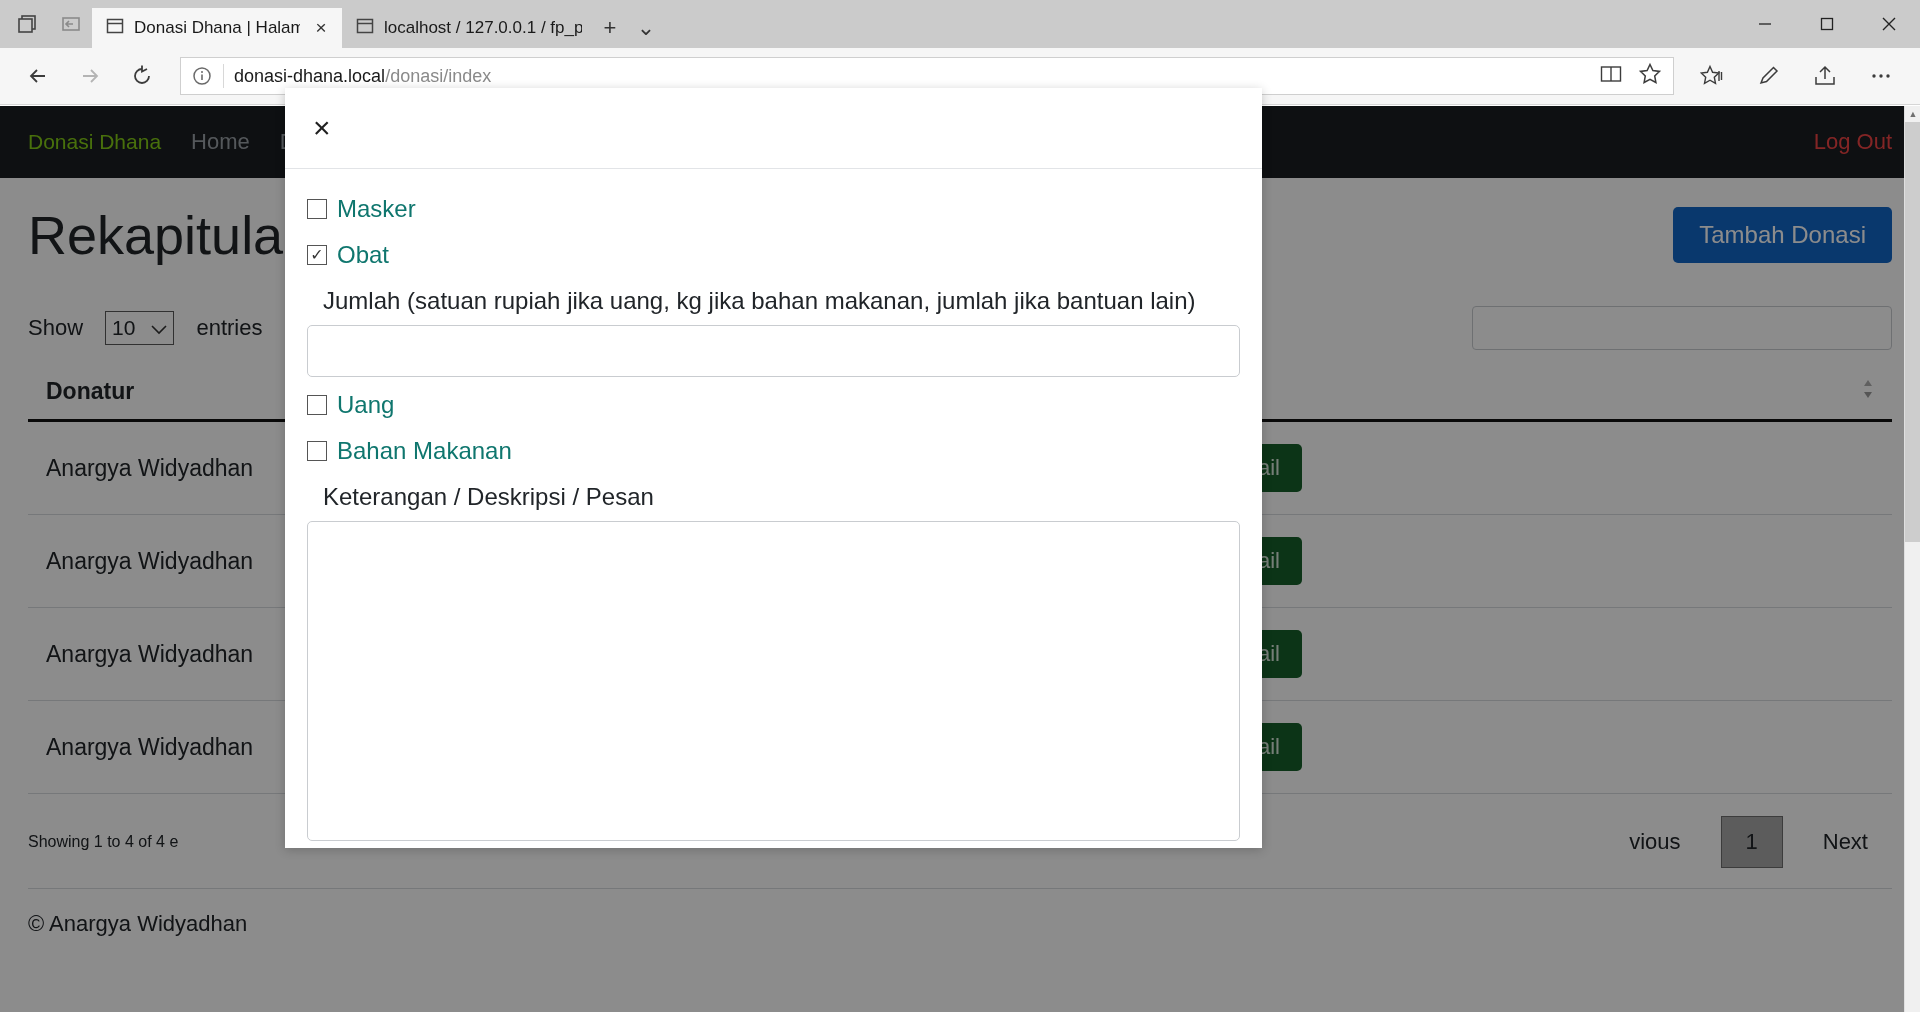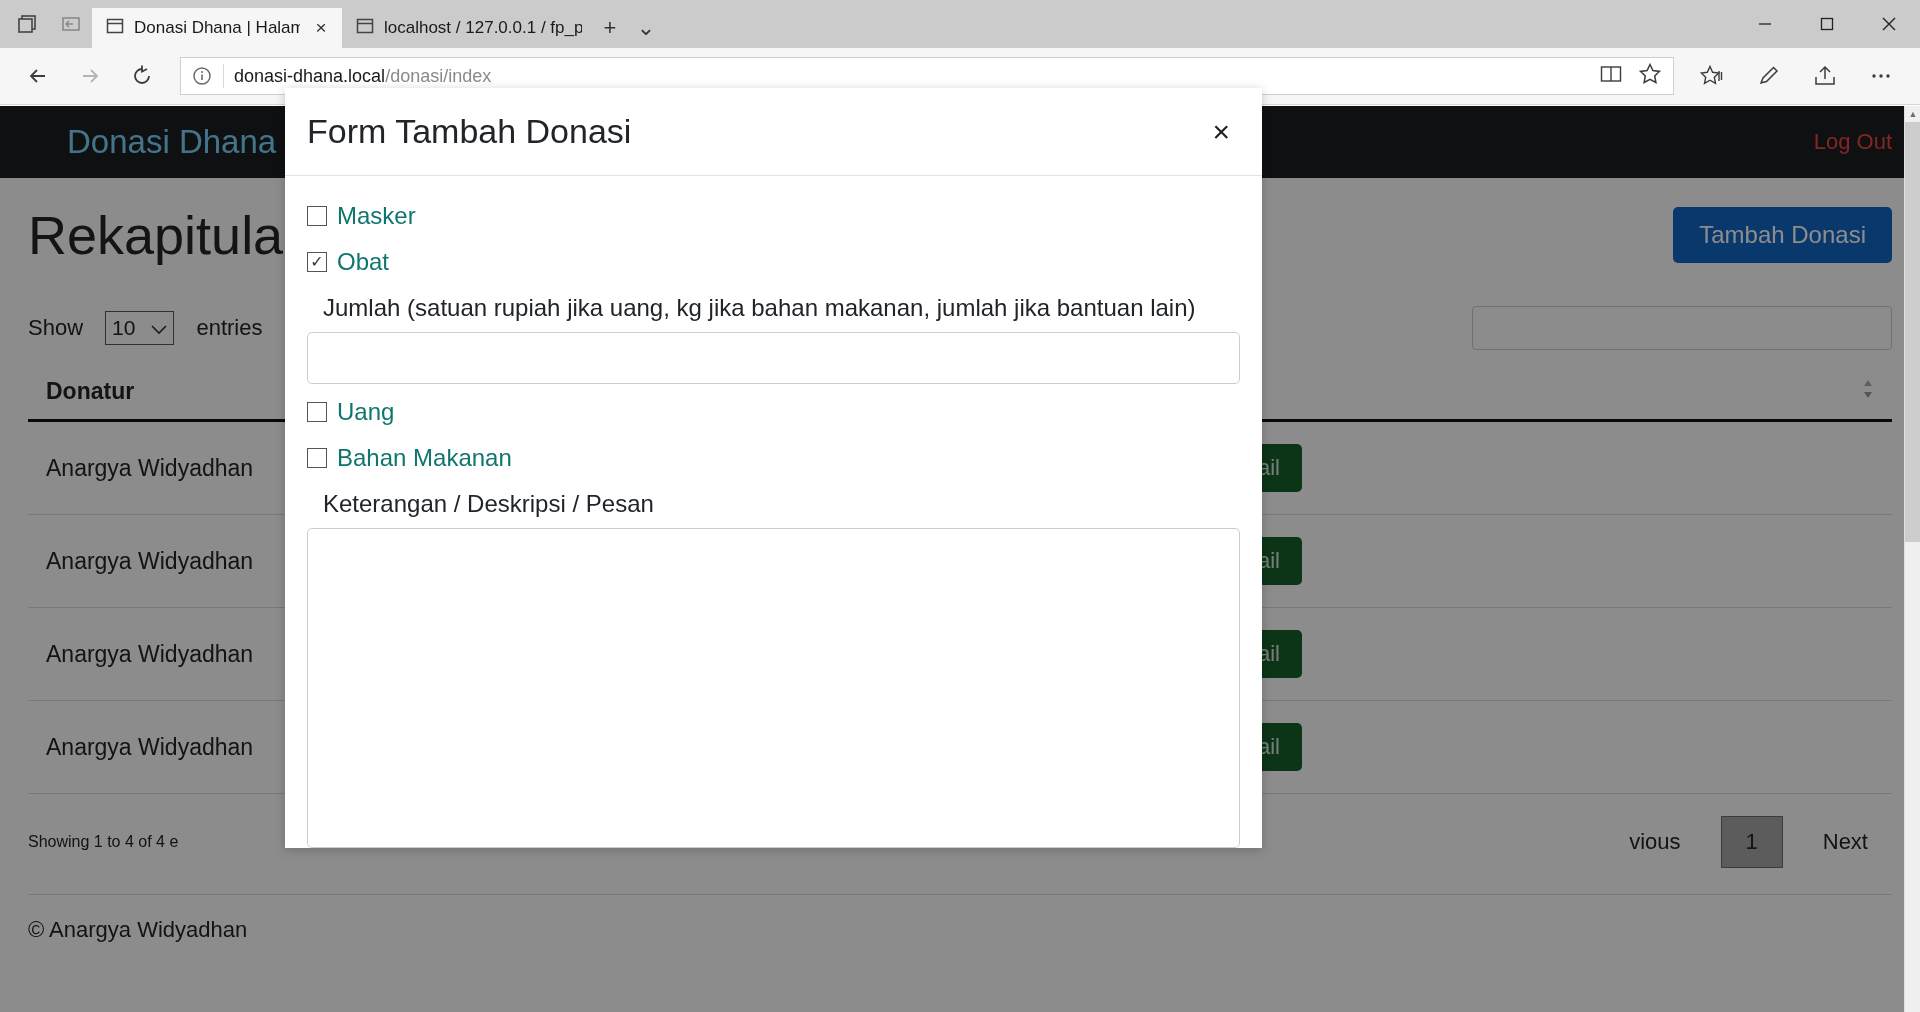--- a/index.html
+++ b/index.html
@@ -73,21 +73,21 @@
     position:absolute; right:0; top:0; width:16px; height:906px; background:#f0f0f0;
     border-left:1px solid #e0e0e0;
   }
   .sb-arrow { width:16px;height:16px;display:flex;align-items:center;justify-content:center;color:#707070;font-size:9px;}
   .sb-thumb { position:absolute; top:16px; left:0; width:16px; height:420px; background:#cdcdcd; }
 
   .site-nav {
     height: 72px; background: #1a1e21; display:flex; align-items:center;
     padding: 0 28px; gap: 30px; color:#ffffff;
   }
-  .brand { font-size: 33px; color:#7dd3fc; white-space:nowrap;margin-left:39px; }
+  .brand { font-size: 21px; color:#84cc16; white-space:nowrap; }
   .site-nav .nav-link { font-size: 22px; color: #9aa0a6; white-space:nowrap; }
   .site-nav .spacer { flex:1 1 auto; }
   .site-nav .logout { font-size: 22px; color:#ef4444; white-space:nowrap; }
 
   .content { padding: 0 28px; position:relative; }
   .page-head { display:flex; align-items:center; justify-content:space-between; padding: 26px 0 14px; }
   .page-title { font-size: 54px; font-weight: 400; color:#212529; white-space:nowrap; }
   .btn-primary {
     background:#1266c7; color:#fff; border:none; border-radius:5px;
     font-size: 24px; padding: 14px 26px; white-space:nowrap;
@@ -115,21 +115,21 @@
   }
   .btn-detail {
     background:#17602a; color:#d8e6db; border:none; border-radius:5px;
     font-size: 22px; padding: 11px 22px;
   }
   .table-foot { display:flex; align-items:center; justify-content:space-between; padding: 22px 0 0; }
   .showing { font-size: 16px; color:#212529; white-space:nowrap; }
   .pagination { display:flex; align-items:center; gap: 16px; }
   .pg-item { font-size:22px; color:#212529; padding: 12px 24px; white-space:nowrap; }
   .pg-item.page-num { border:1px solid #6d6d6d; background:#a8a8a8; }
-  .site-footer { border-top:1px solid #d8dade; margin-top: 26px; padding: 22px 0; font-size: 22px; color:#212529; white-space:nowrap; }
+  .site-footer { border-top:1px solid #d8dade; margin-top: 20px; padding: 22px 0; font-size: 22px; color:#212529; white-space:nowrap; }
 
   
   .backdrop {
     position:absolute; top:106px; left:0; width:1904px; height:906px;
     background: rgba(0,0,0,0.45);
   }
 
   .modal {
     position:absolute; left: 285px; top: 88px;
     width: 977px; height: 760px;
@@ -383,21 +383,20 @@
     <div class="scrollbar-v">
       <div class="sb-arrow">▲</div>
       <div class="sb-thumb"></div>
     </div>
   </div>
 
   <div class="backdrop"></div>
 
   <div class="modal">
     <div class="modal-header">
-      <div class="modal-title">Form Tambah Donasi</div>
       <button class="modal-close">×</button>
     </div>
 
     <div class="modal-body">
 
       <div class="check-row">
         <span class="cbox"></span>
         <span class="lbl">Masker</span>
       </div>
 

